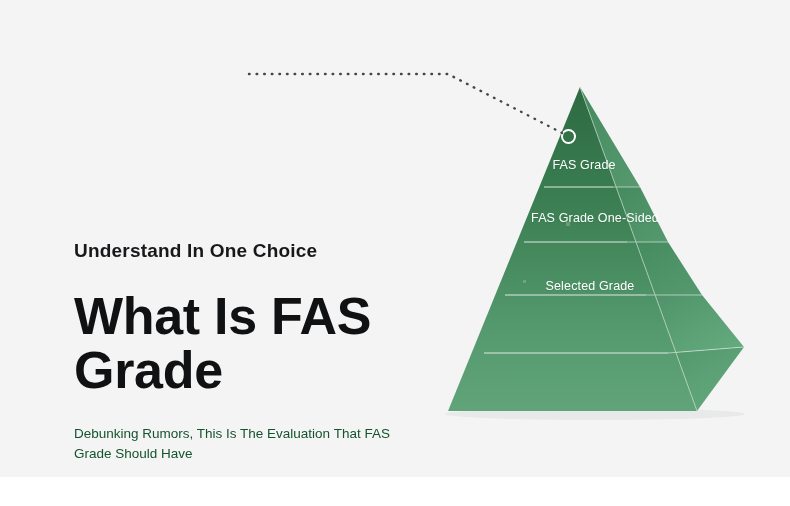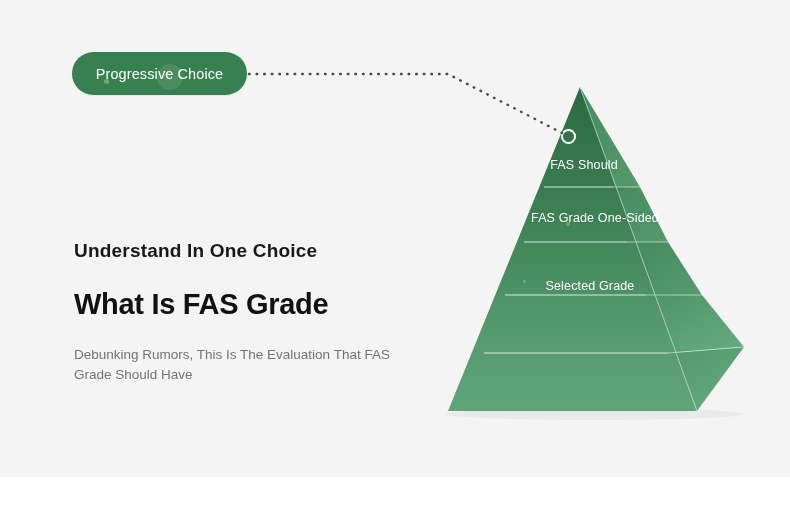--- a/index.html
+++ b/index.html
@@ -78,30 +78,30 @@
   }
   .eyebrow {
     font-size: 19px;
     font-weight: bold;
     color: #17181a;
     letter-spacing: .2px;
     margin: 0;
     line-height: 1.2;
   }
   .headline {
-    font-size: 29px;
+    font-size: 52px;
     font-weight: bold;
     color: #101113;
     letter-spacing: -0.3px;
     margin: 26px 0 0 0;
     line-height: 1.05;
   }
   .subcopy {
     font-size: 13.5px;
-    color: #737373;
+    color: #14532d;
     line-height: 1.45;
     margin: 26px 0 0 0;
     width: 335px;
   }
 
   
   .pyramid {
     position: absolute;
     left: 0;
     top: 0;
@@ -184,39 +184,34 @@
       <g stroke="#dfeae2" stroke-width="1" opacity="0.65">
         <line x1="613" y1="187" x2="640" y2="187"></line>
         <line x1="627" y1="242" x2="668" y2="242"></line>
         <line x1="646" y1="295" x2="702" y2="295"></line>
         <line x1="668" y1="353" x2="744" y2="347"></line>
         <line x1="580" y1="87" x2="697" y2="411"></line>
       </g>
     </svg>
 
     
-    <div class="tier-label" style="left:584px; top:165px;">FAS Should</div>
+    <div class="tier-label" style="left:584px; top:165px;">FAS Grade</div>
     <div class="tier-label" style="left:595px; top:218px;text-align:center;">FAS Grade One-Sided</div>
     <div class="tier-label" style="left:590px; top:286px;">Selected Grade</div>
 
     <div class="node-marker"></div>
 
     <span class="dust d1"></span>
     <span class="dust d2"></span>
   </div>
 
   <svg class="connector" viewBox="0 0 790 506">
     <polyline points="249,74 448,74 566,135" fill="none" stroke="#3f4a44" stroke-width="2.4" stroke-linecap="round" stroke-dasharray="0.6 7"></polyline>
   </svg>
 
-  <div class="tag-pill">
-    <span class="pill-speck s1"></span>
-    <span class="pill-speck s2"></span>
-    <span class="tag-label">Progressive Choice</span>
-  </div>
 
   <div class="copy-block">
     <p class="eyebrow">Understand In One Choice</p>
     <h1 class="headline">What Is FAS Grade</h1>
     <p class="subcopy">Debunking Rumors, This Is The Evaluation That FAS Grade Should Have</p>
   </div>
 
 </div>
 
 </body></html>

